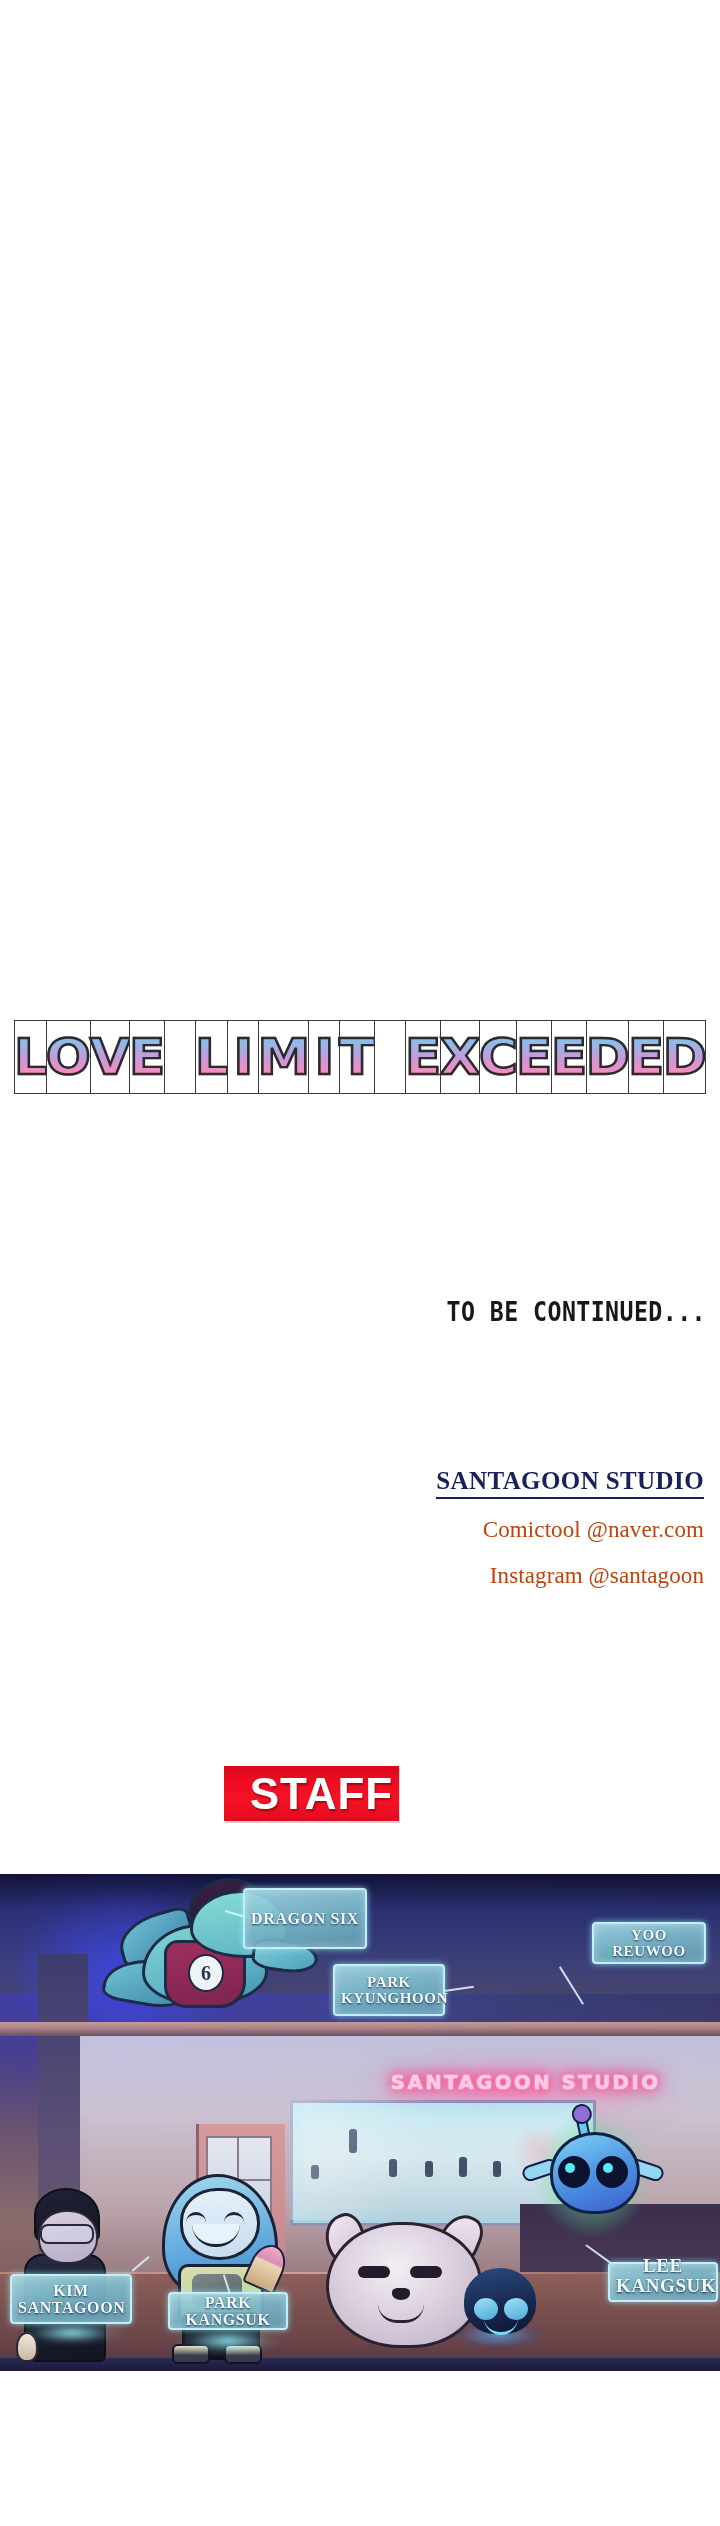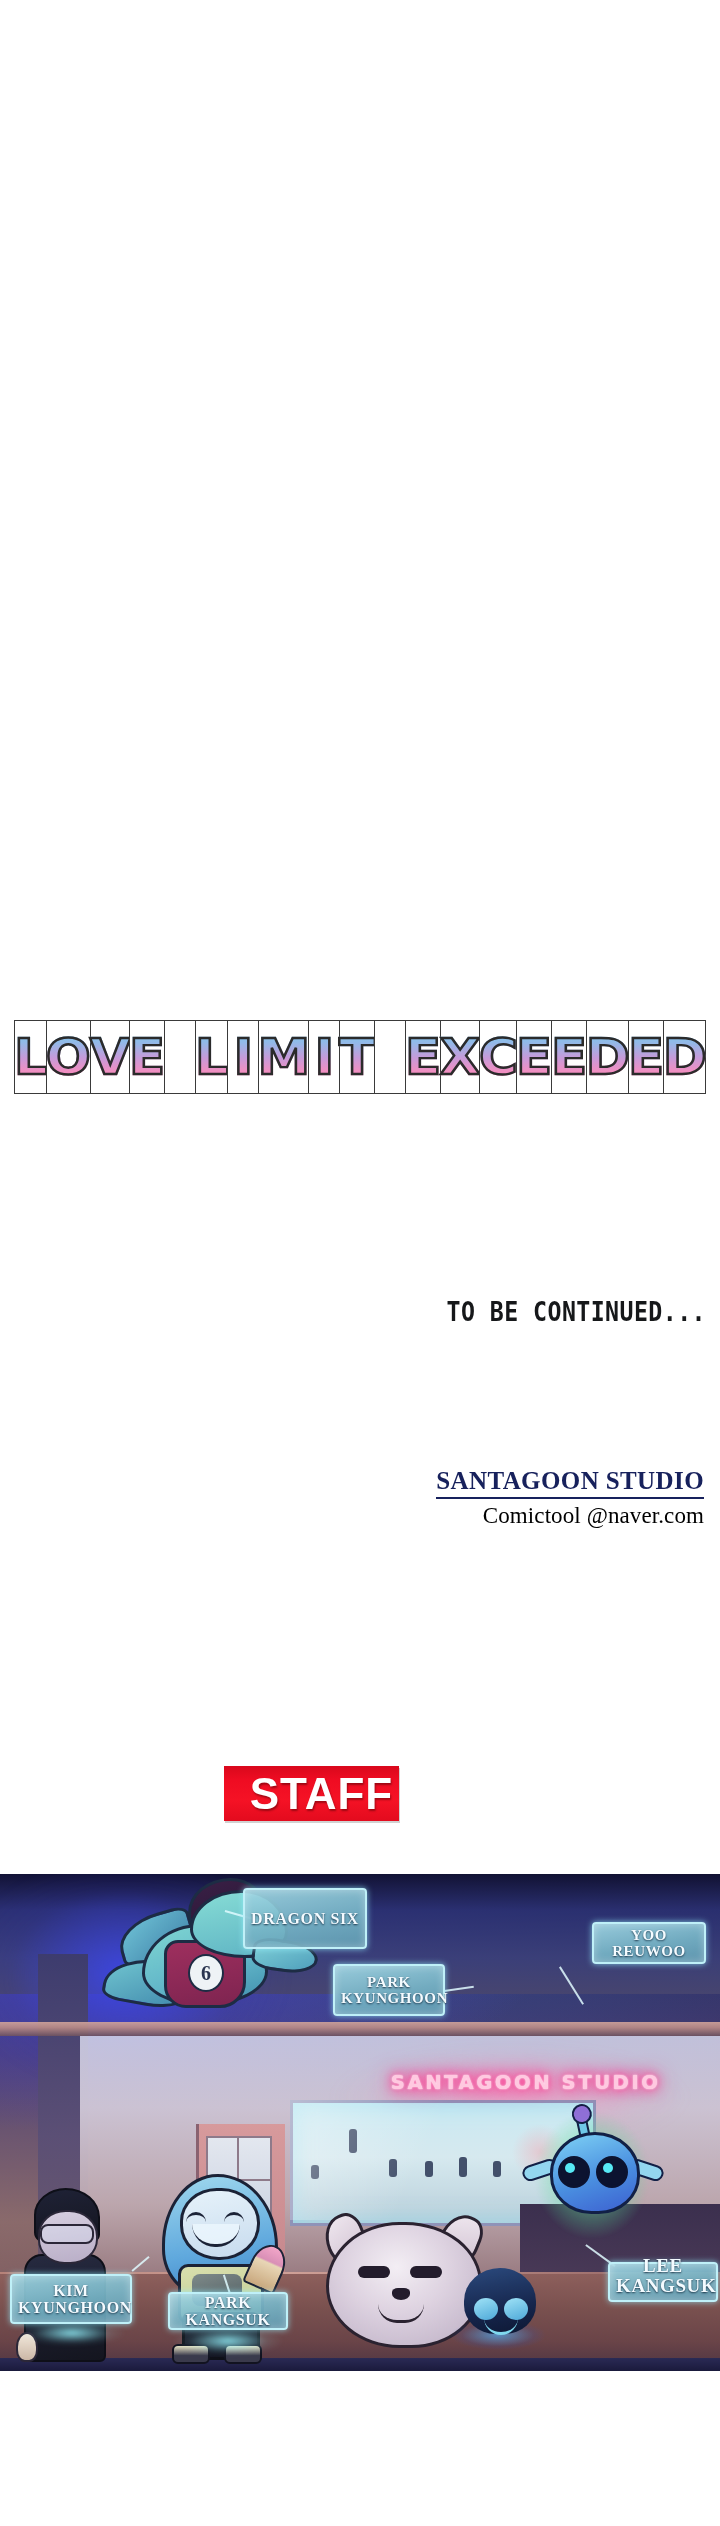--- a/index.html
+++ b/index.html
@@ -85,23 +85,23 @@
     color: #17215c;
     letter-spacing: 0.4px;
     border-bottom: 2px solid #17215c;
     display: inline-block;
     padding-bottom: 1px;
     line-height: 1.18;
   }
   #credits .credit-line {
     font-family: "Liberation Serif", serif;
     font-size: 23px;
-    color: #000000;
+    color: #c2410c;
     line-height: 1.32;
-    margin-top: 2px;
+    margin-top: 16px;
     letter-spacing: 0.1px;
   }
 
   
   #staff-banner {
     position: absolute;
     left: 224px;
     top: 1766px;
     width: 175px;
     height: 55px;
@@ -621,20 +621,21 @@
   <div class="title-cell">
       <span class="title-letter">D</span>
     </div>
 </div>
 
 <div id="to-be-continued">TO BE CONTINUED...</div>
 
 <div id="credits">
   <div class="studio-name">SANTAGOON STUDIO</div>
   <div class="credit-line">Comictool @naver.com</div>
+  <div class="credit-line">Instagram @santagoon</div>
 </div>
 
 <div id="staff-banner">
   <span class="staff-text">STAFF</span>
 </div>
 
 <div id="illustration">
   <div id="illo-canvas">
 
     <div class="bg-wall"></div>
@@ -743,21 +744,21 @@
     </div>
     <div class="name-tag" id="tag-park-hyeongjun">
       <span class="tag-text">PARK KYUNGHOON</span>
     </div>
   </div>
 
   <div class="tag-underglow" id="glow-kim"></div>
   <div class="tag-underglow" id="glow-sewong"></div>
 
   <div class="name-tag" id="tag-kim-kyunghoon">
-    <span class="tag-text">KIM KYUNGHOON</span>
+    <span class="tag-text">KIM SANTAGOON</span>
   </div>
   <div class="name-tag" id="tag-park-sewong">
     <span class="tag-text">PARK KANGSUK</span>
   </div>
   <div class="name-tag" id="tag-lee-kangsuk">
     <span class="tag-text">LEE KANGSUK</span>
   </div>
 </div>
 
 </body></html>

